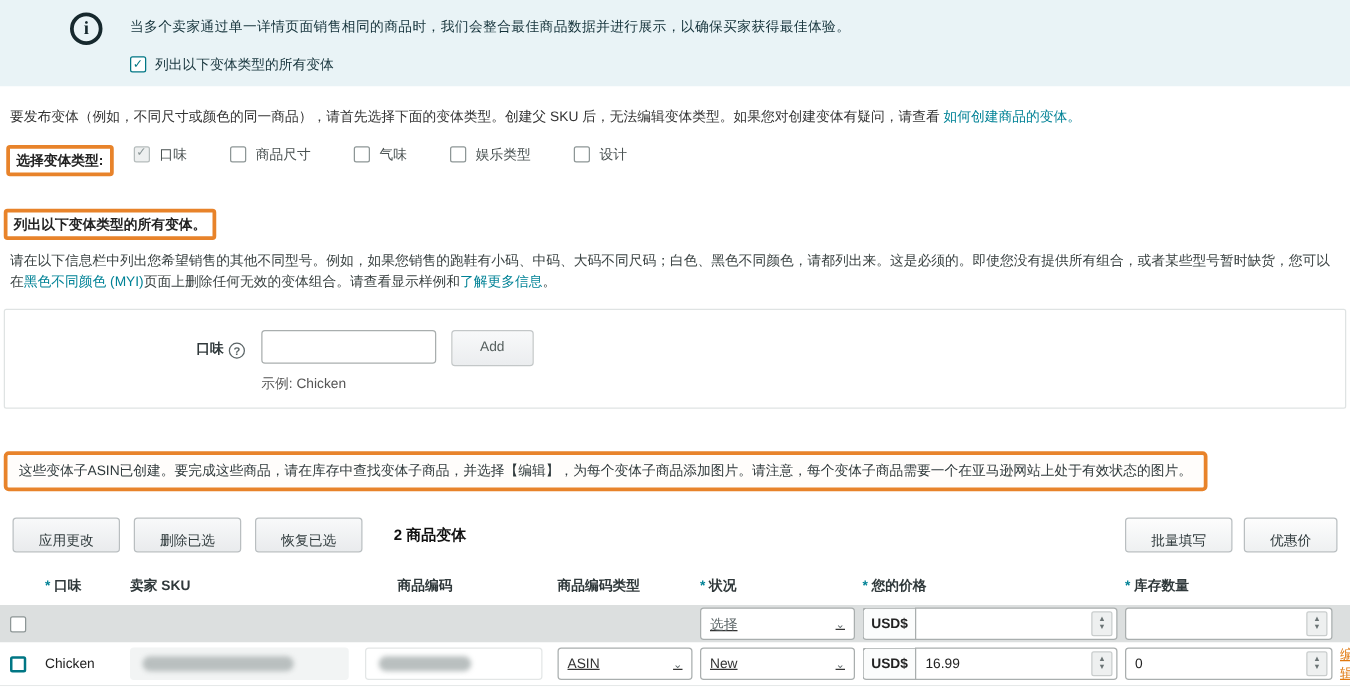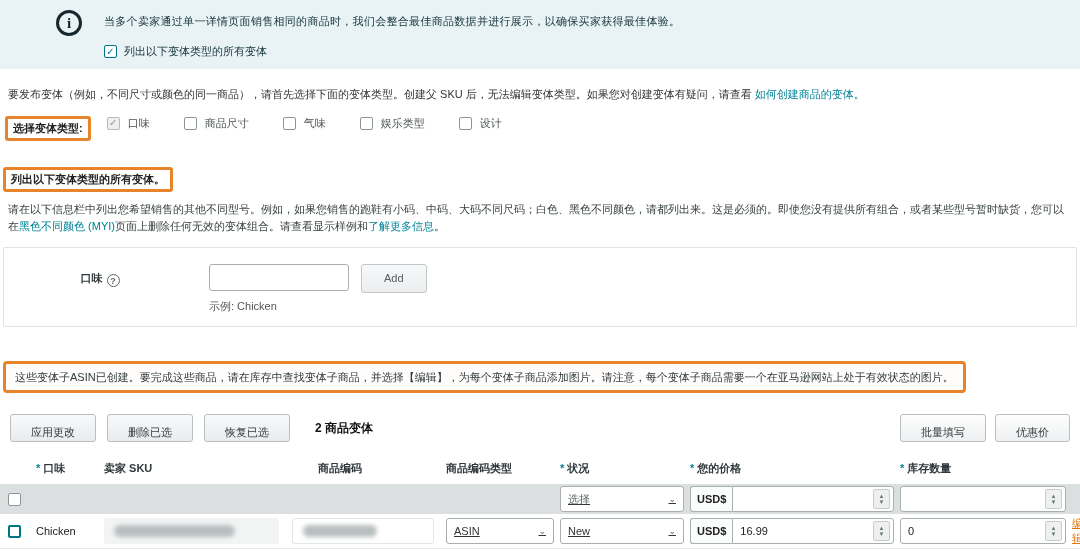--- a/index.html
+++ b/index.html
@@ -32,21 +32,21 @@
   .vt-option .checkbox { margin-right:8px; }
 
   
   .list-heading-wrap { margin:26px 0 0 3px; }
   .list-heading { font-weight:bold; color:#222; }
   .list-body { margin:9px 8px 0 8px; line-height:1.55; color:#3a4242; }
 
   
   .form-card { border:1px solid #dfe3e3; border-radius:2px; margin:12px 3px 0 3px; padding:16px 0 12px 0; }
   .form-row { display:flex; align-items:flex-start; }
-  .form-label { width:192px; text-align:center; padding-top:7px; font-weight:bold; color:#30393b; }
+  .form-label { width:192px; text-align:right; padding-top:7px; font-weight:bold; color:#30393b; }
   .help-icon { display:inline-flex; width:13px; height:13px; border:1px solid #5a6466; border-radius:50%;
     align-items:center; justify-content:center; font-size:9px; color:#5a6466; margin-left:4px; vertical-align:-2px; }
   .text-input { width:140px; height:27px; border:1px solid #a9aeae; border-radius:3px; margin-left:13px;
     padding:0 6px; font-size:11px; background:#fff; }
   .add-btn { margin-left:12px; height:29px; padding:0 22px; background:linear-gradient(#f8f9fa,#ebedef);
     border:1px solid #c3c7c8; border-radius:3px; color:#57605f; font-size:11px; cursor:pointer; }
   .example { margin:6px 0 0 205px; color:#555; }
 
   
   .notice-wrap { margin-top:34px; }

